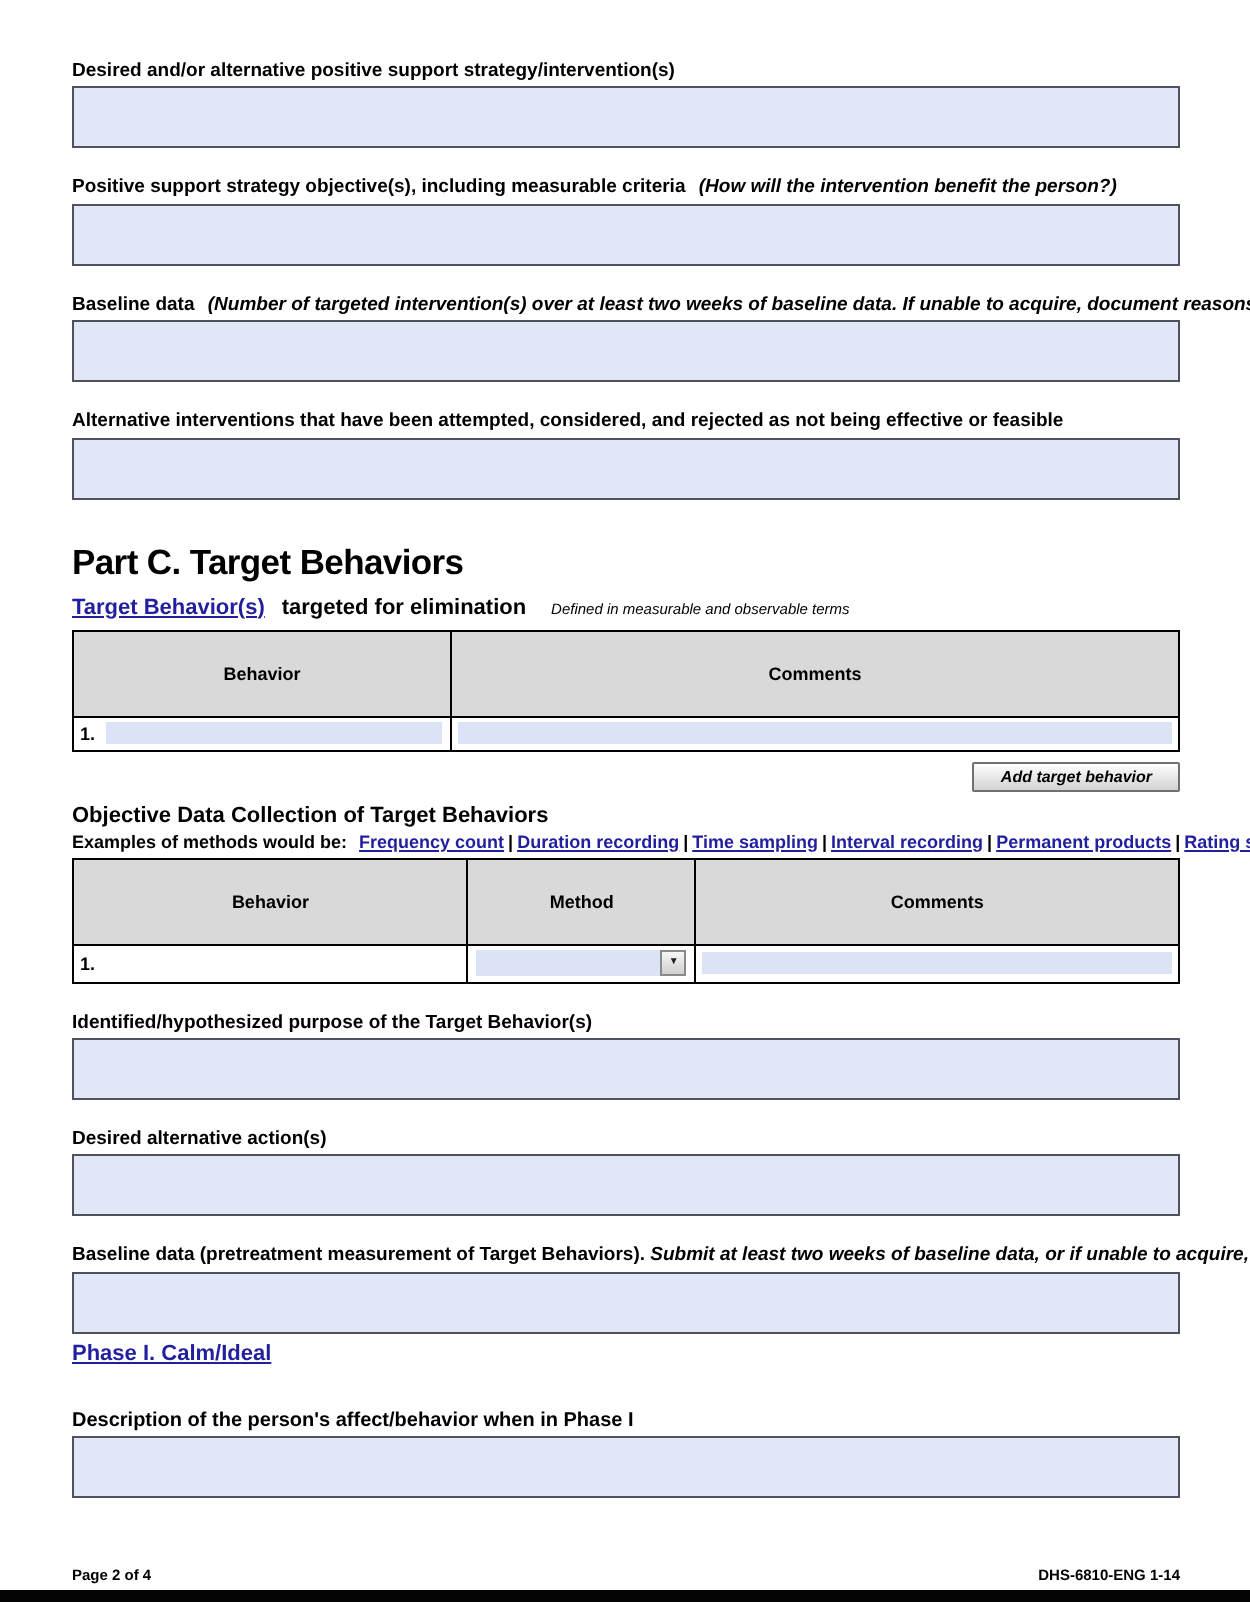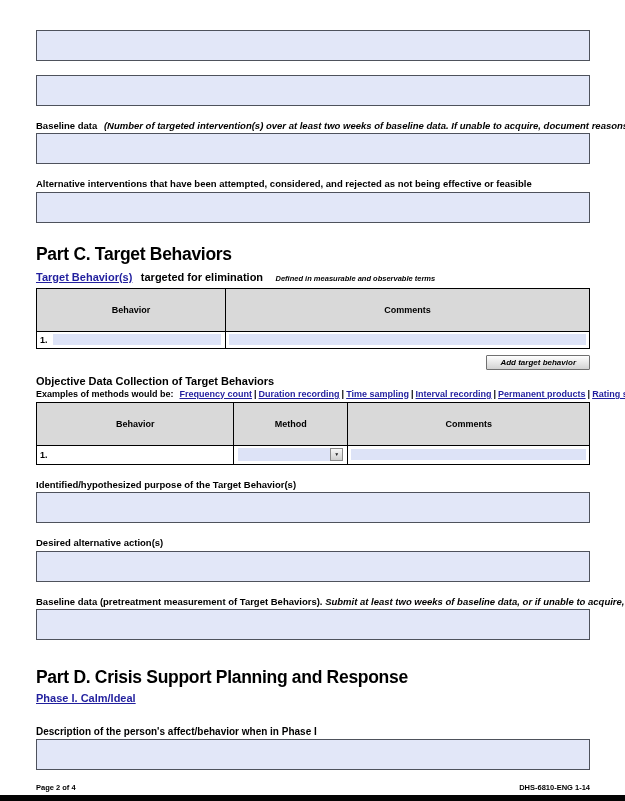--- a/index.html
+++ b/index.html
@@ -27,21 +27,21 @@
   }
 
   
   .part-title { font-size: 17.5px; font-weight: 700; letter-spacing: -0.3px; margin-top: 21px; }
   .sub-title { font-size: 11px; font-weight: 700; margin-top: 8px; }
 
   .elim-line { margin-top: 2px; }
   .link { color: #211f9e; font-weight: 700; text-decoration: underline; cursor: pointer; }
   .elim-link { font-size: 11px; }
   .elim-rest { font-size: 11px; font-weight: 700; margin-left: 4px; }
-  .elim-note { font-size: 7.5px; font-weight: 700; font-style: italic; margin-left: 8px; }
+  .elim-note { font-size: 7.5px; font-weight: 400; font-style: italic; margin-left: 8px; }
 
   
   table { width: 100%; border-collapse: collapse; table-layout: fixed; }
   .tbl { margin-top: 3px; }
   .tbl th {
     background: #d9d9d9;
     border: 1px solid #000;
     font-size: 9px; font-weight: 700;
     text-align: center;
     height: 13px; padding: 16px;
@@ -96,24 +96,31 @@
   .bottombar { position: absolute; left: 0; right: 0; bottom: 0; height: 6px; background: #040404; }
 </style>
 </head>
 <body>
 
 <div class="page">
   <div class="content">
 
     
     <div class="fblock first">
-      <div class="farea"></div>
-    </div>
-
-    <div class="fblock">
+      <div class="flabel">
+        <span>Desired and/or alternative positive support strategy/intervention(s)</span>
+      </div>
+      <div class="farea"></div>
+    </div>
+
+    <div class="fblock">
+      <div class="flabel">
+        <span>Positive support strategy objective(s), including measurable criteria</span>
+        <span class="it gap">(How will the intervention benefit the person?)</span>
+      </div>
       <div class="farea"></div>
     </div>
 
     <div class="fblock">
       <div class="flabel">
         <span>Baseline data</span>
         <span class="it gap">(Number of targeted intervention(s) over at least two weeks of baseline data. If unable to acquire, document reasons)</span>
       </div>
       <div class="farea"></div>
     </div>
@@ -221,21 +228,20 @@
     <div class="fblock">
       <div class="flabel">
         <span>Baseline data (pretreatment measurement of Target Behaviors).</span>
         <span class="it">Submit at least two weeks of baseline data, or if unable to acquire, document reasons.</span>
       </div>
       <div class="farea"></div>
     </div>
 
 
     
-    <div class="part-title partd-title">Part D. Crisis Support Planning and Response</div>
     <span class="link phase-link">Phase I. Calm/Ideal</span>
     <div class="desc-label">Description of the person's affect/behavior when in Phase I</div>
     <div class="farea"></div>
 
   </div>
 
   <div class="footer">
     <span>Page 2 of 4</span>
     <span>DHS-6810-ENG  1-14</span>
   </div>

